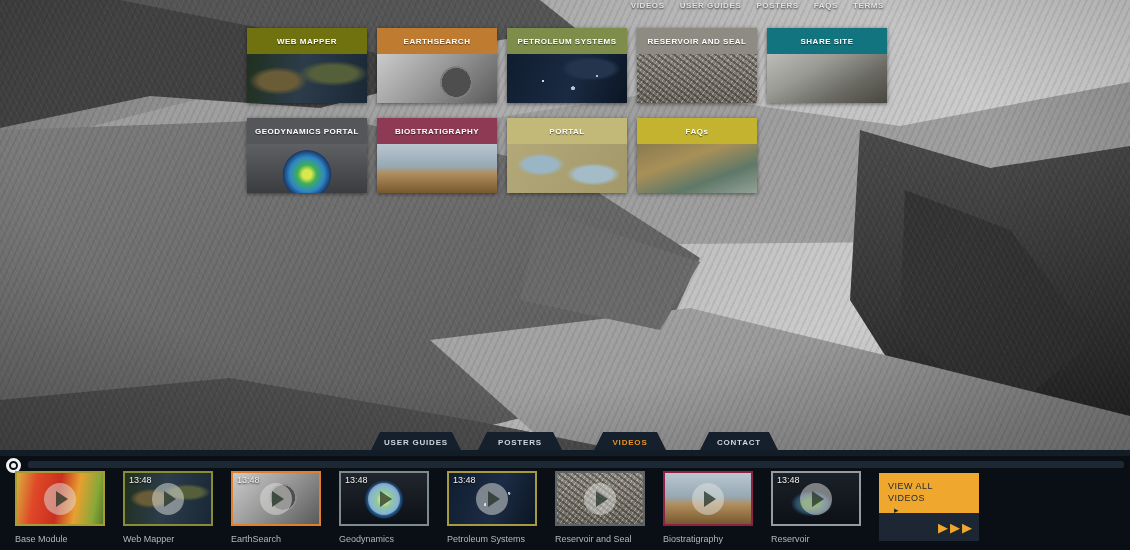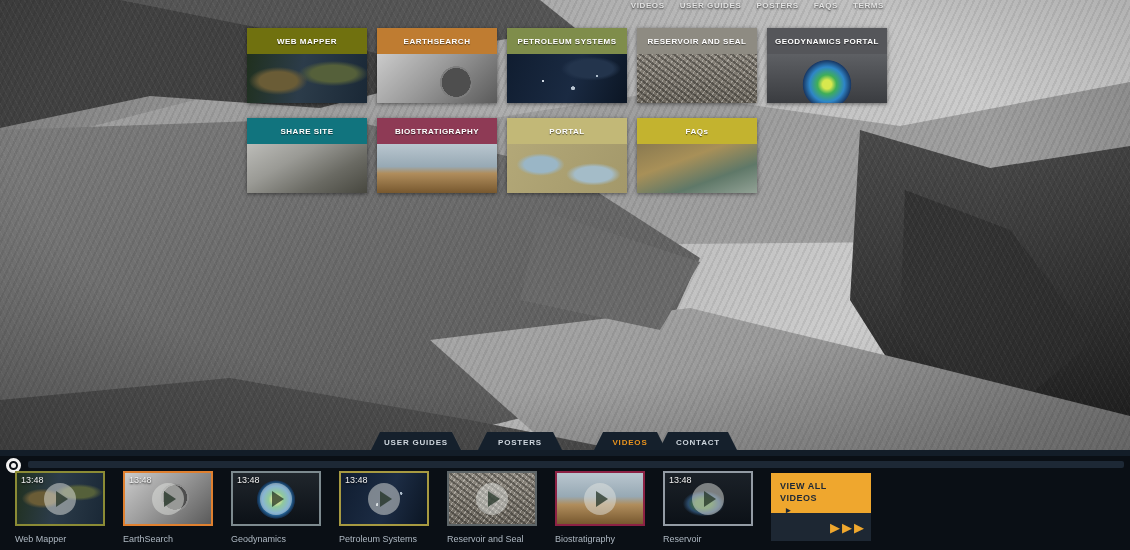--- a/index.html
+++ b/index.html
@@ -72,21 +72,21 @@
   .ti-9 { background:
       linear-gradient(160deg,#8a7a50 0%, #a89058 35%, #5f7868 68%, #93a296 100%); }
 
   
   .tab { position:absolute; top:432px; height:20px; background:#15202c; cursor:pointer;
     display:flex; align-items:center; justify-content:center;
     clip-path:polygon(10px 0, calc(100% - 10px) 0, 100% 100%, 0 100%); }
   .tab span { font-size:8px; font-weight:bold; letter-spacing:.8px; color:#cdd5dd; }
   .tab.active span { color:#e8931f; }
   .tab-0 { left:370px; width:92px; } .tab-1 { left:477px; width:86px; }
-  .tab-2 { left:593px; width:74px; } .tab-3 { left:658px; width:80px;text-align:center; }
+  .tab-2 { left:593px; width:74px; } .tab-3 { left:699px; width:80px;text-align:center; }
   .tab-strip { position:absolute; top:450px; left:0; width:1130px; height:6px; background:#131d28; }
 
   
   .carousel { position:absolute; top:456px; left:0; width:1130px; height:94px; background:#0a0f15; }
   .target-icon { position:absolute; left:6px; top:2px; width:15px; height:15px;
     border:3px solid #f2f2f2; border-radius:50%; }
   .target-icon::after { content:""; position:absolute; left:2px; top:2px; width:5px; height:5px;
     background:#f2f2f2; border-radius:50%; }
   .scroll-track { position:absolute; left:28px; top:5px; width:1096px; height:7px;
     background:#1d2835; border-radius:2px; cursor:pointer; }
@@ -129,21 +129,21 @@
   .time-badge { position:absolute; left:4px; top:2px; font-size:9px; color:#f0f0f0;
     text-shadow:0 1px 2px rgba(0,0,0,.8); }
   .play-icon { position:absolute; left:50%; top:50%; width:32px; height:32px; margin:-16px 0 0 -16px;
     background:rgba(225,228,224,.5); border-radius:50%; }
   .play-icon::after { content:""; position:absolute; left:12px; top:8px;
     border-left:12px solid rgba(28,44,30,.72); border-top:8px solid transparent; border-bottom:8px solid transparent; }
   .thumb-label { margin-top:8px; font-size:9px; color:#aeb8c2; }
 
   .view-all { width:100px; height:68px; margin-top:2px; cursor:pointer; }
   .va-top { height:40px; background:#efa72e; padding:7px 0 0 9px; }
-  .va-top span { display:block; font-size:9px; font-weight:bold; letter-spacing:.5px; color:#1d2836; line-height:12px; }
+  .va-top span { display:block; font-size:9px; font-weight:normal; letter-spacing:.5px; color:#1d2836; line-height:12px; }
   .va-chev { display:inline !important; margin-left:6px; }
   .va-bottom { height:28px; background:#1d2733; display:flex; align-items:center; justify-content:flex-end;
     padding-right:7px; gap:2px; }
   .va-bottom span { color:#efa72e; font-size:13px; line-height:1; }
 </style>
 </head>
 <body>
 
 <div class="stage">
 
@@ -210,30 +210,30 @@
         </div>
       <div class="tile-img ti-3"></div>
     </div>
     <div class="tile">
       <div class="tile-head th-4">
           <span>RESERVOIR AND SEAL</span>
         </div>
       <div class="tile-img ti-4"></div>
     </div>
     <div class="tile">
+      <div class="tile-head th-5">
+          <span>SHARE SITE</span>
+        </div>
+      <div class="tile-img ti-5"></div>
+    </div>
+    <div class="tile">
       <div class="tile-head th-6">
           <span>GEODYNAMICS PORTAL</span>
         </div>
       <div class="tile-img ti-6"></div>
-    </div>
-    <div class="tile">
-      <div class="tile-head th-5">
-          <span>SHARE SITE</span>
-        </div>
-      <div class="tile-img ti-5"></div>
     </div>
     <div class="tile">
       <div class="tile-head th-7">
           <span>BIOSTRATIGRAPHY</span>
         </div>
       <div class="tile-img ti-7"></div>
     </div>
     <div class="tile">
       <div class="tile-head th-8">
           <span>PORTAL</span>
@@ -260,20 +260,27 @@
   <div class="tab tab-3">
       <span>CONTACT</span>
     </div>
   <div class="tab-strip"></div>
 
   <div class="carousel">
     <div class="target-icon"></div>
     <div class="scroll-track"></div>
 
     <div class="thumb-row">
+      <div class="thumb b-0">
+        <div class="thumb-img timg-0">
+          <span class="time-badge"></span>
+          <span class="play-icon"></span>
+        </div>
+        <div class="thumb-label">Base Module</div>
+      </div>
       <div class="thumb b-1">
         <div class="thumb-img timg-1">
           <span class="time-badge">13:48</span>
           <span class="play-icon"></span>
         </div>
         <div class="thumb-label">Web Mapper</div>
       </div>
       <div class="thumb b-2">
         <div class="thumb-img timg-2">
           <span class="time-badge">13:48</span>

